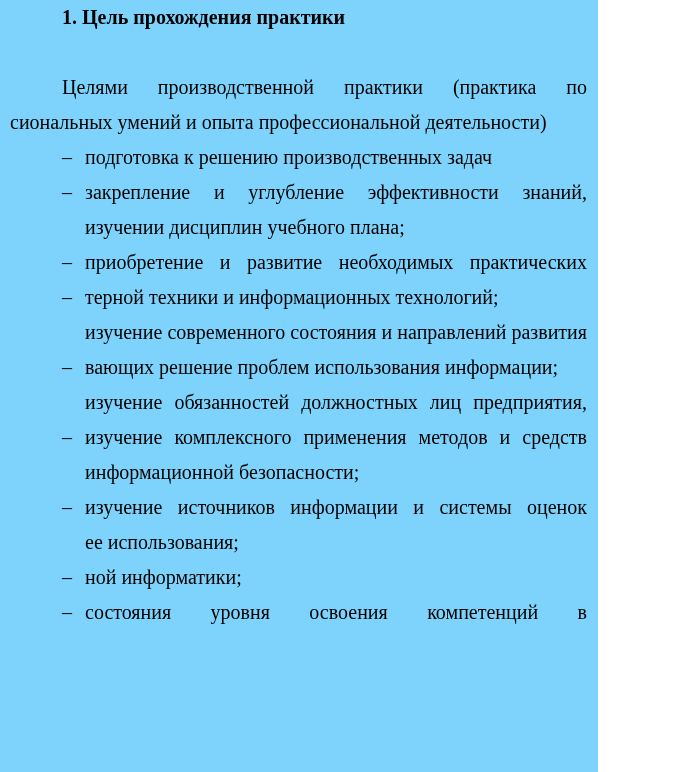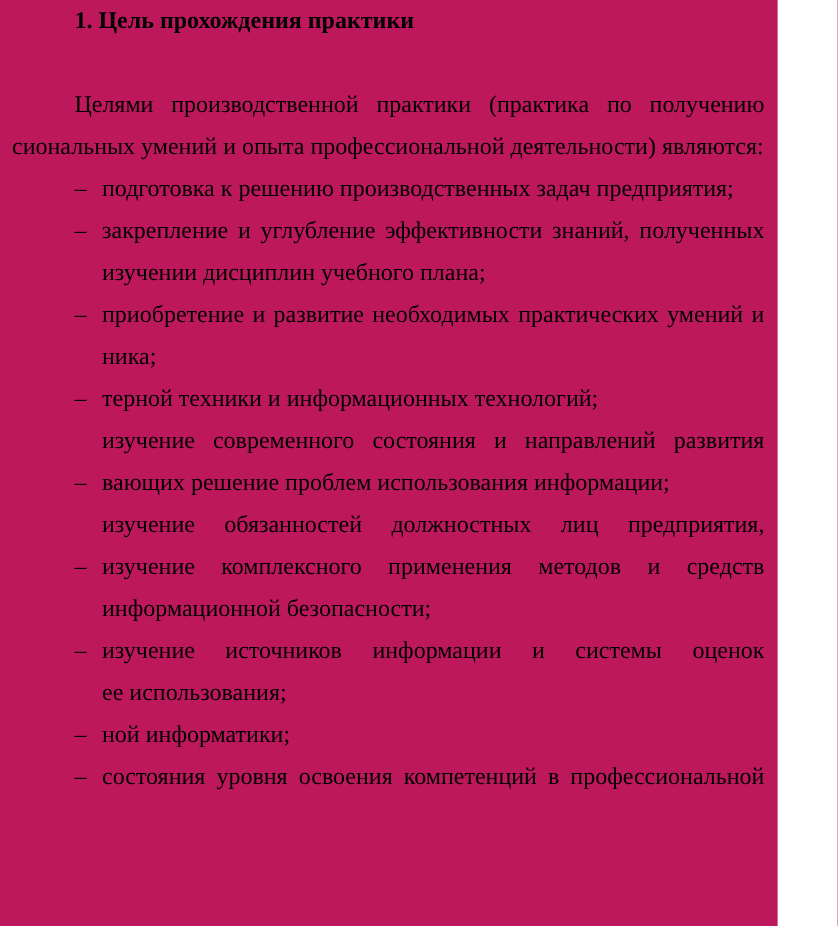--- a/index.html
+++ b/index.html
@@ -12,24 +12,24 @@
     overflow: hidden;
     background: #ffffff;
     color: #000000;
     font-family: "Liberation Serif", "DejaVu Serif", serif;
     font-size: 20px;
     line-height: 35px;
     -webkit-font-smoothing: antialiased;
   }
   .page {
     box-sizing: border-box;
-    width: 648px;
+    width: 598px;
     height: 772px;
     padding: 0 11px 0 10px;
-    background: #be185d;
+    background: #7dd3fc;
   }
   .title {
     margin: 0;
     padding-left: 52px;
     font-size: 20px;
     font-weight: bold;
     line-height: 35px;
     height: 35px;
     overflow: hidden;
   }
@@ -88,21 +88,20 @@
         <div class="line">подготовка к решению производственных задач предприятия;</div>
       </div>
       <div class="goal">
         <span class="marker">–</span>
         <div class="line just">закрепление и углубление эффективности знаний, полученных при</div>
         <div class="line">изучении дисциплин учебного плана;</div>
       </div>
       <div class="goal">
         <span class="marker">–</span>
         <div class="line just">приобретение и развитие необходимых практических умений и на-</div>
-        <div class="line">ника;</div>
       </div>
       <div class="goal">
         <span class="marker">–</span>
         <div class="line">терной техники и информационных технологий;</div>
         <div class="line just">изучение современного состояния и направлений развития компью-</div>
       </div>
       <div class="goal">
         <span class="marker">–</span>
         <div class="line">вающих решение проблем использования информации;</div>
         <div class="line just">изучение обязанностей должностных лиц предприятия, обеспечи-</div>

